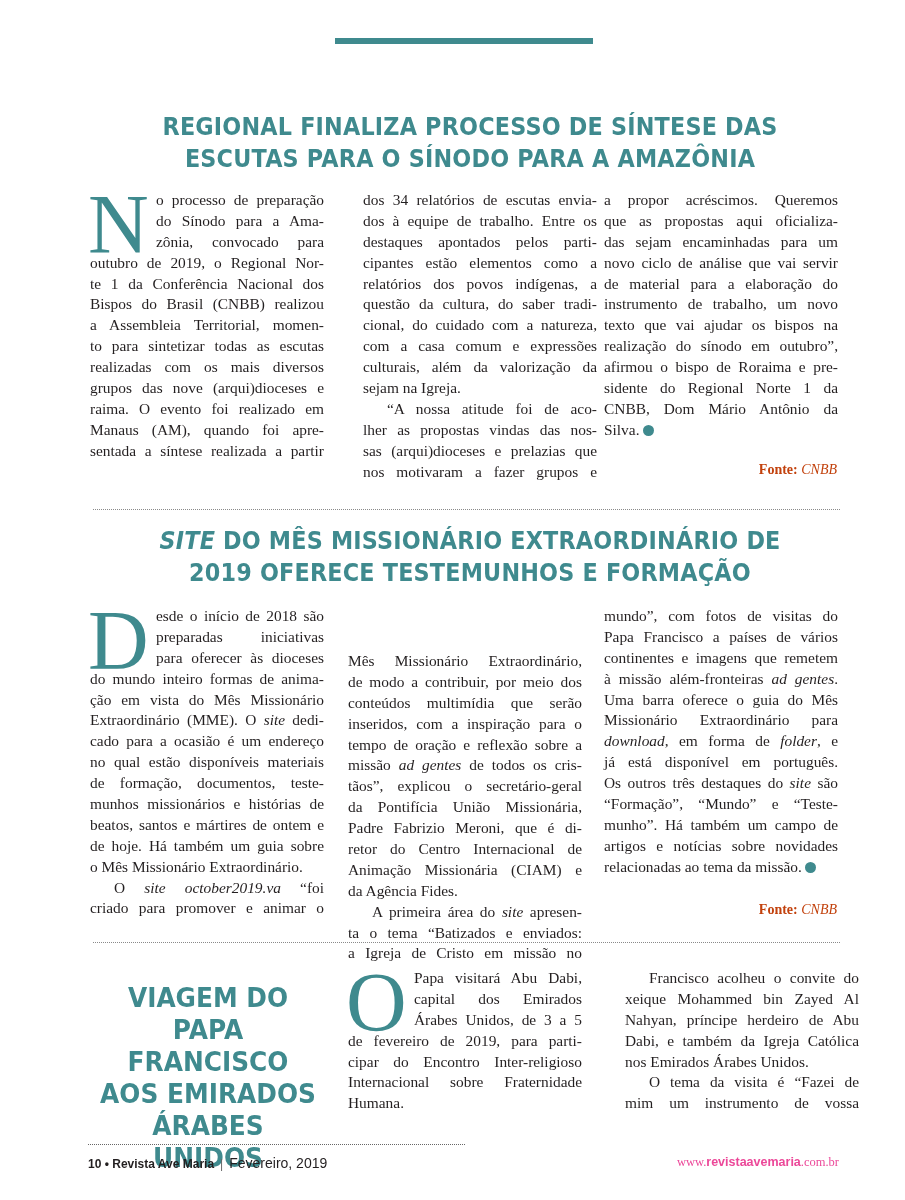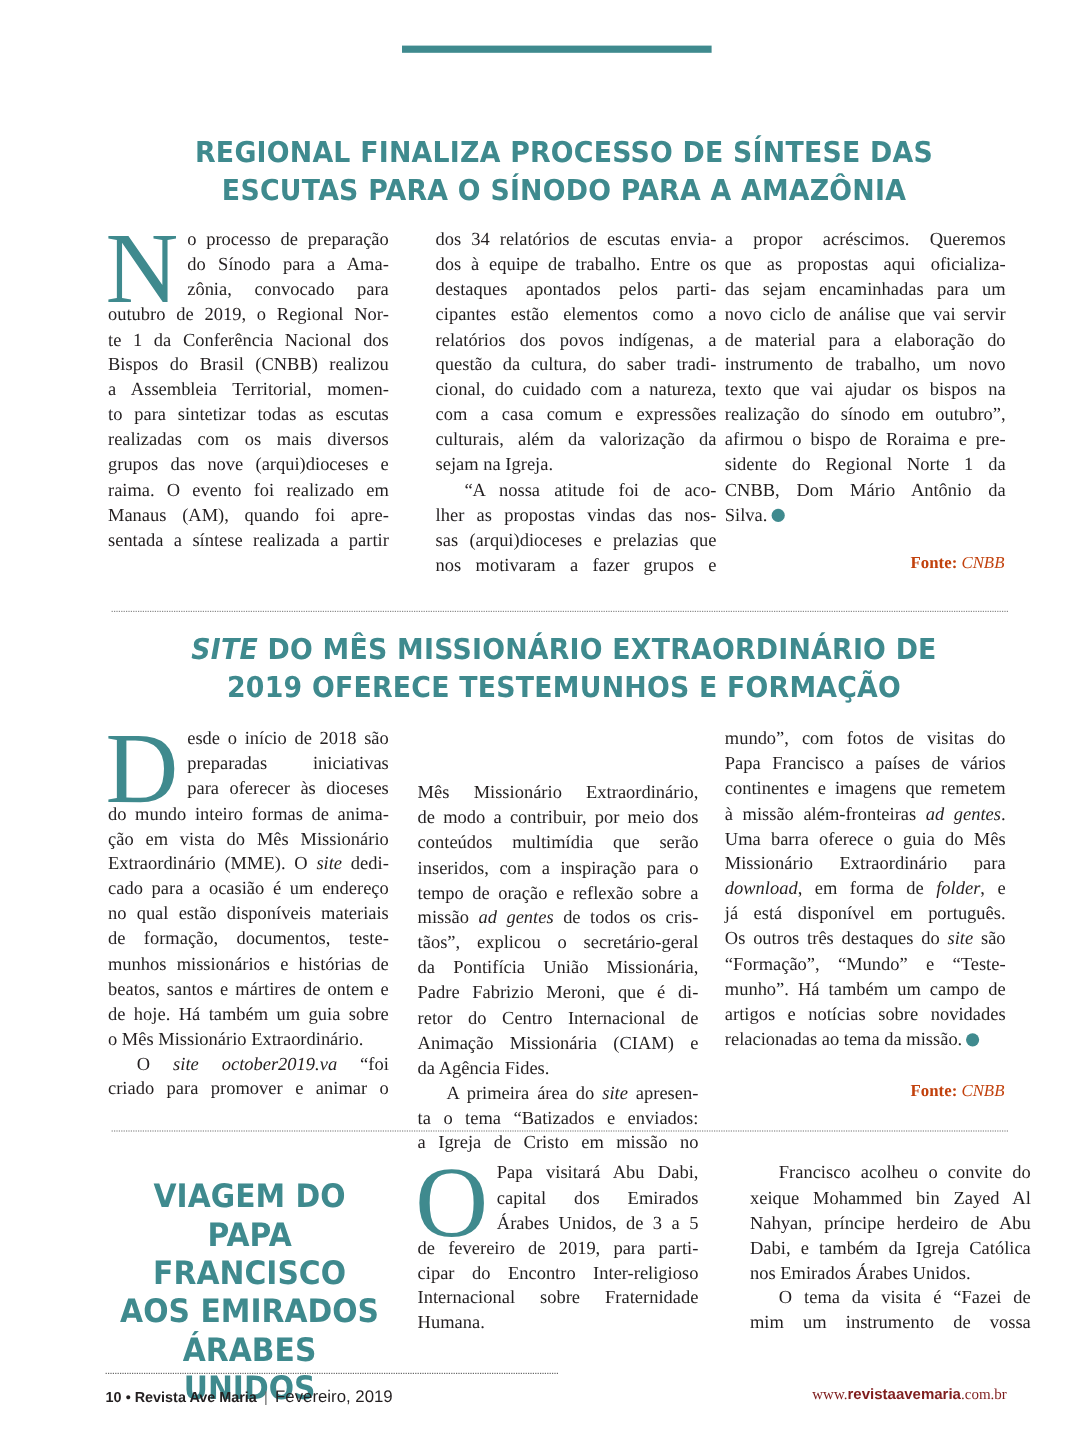--- a/index.html
+++ b/index.html
@@ -32,21 +32,21 @@
 
     .divider { position: absolute; left: 93px; width: 747px; border-top: 1.5px dotted #8a8a8a; height: 0; }
 
     .side-title { position: absolute; left: 88px; top: 982px; width: 240px; text-align: center; font-family: "DejaVu Sans", sans-serif; font-weight: bold; color: #3f8a8e; font-size: 27px; line-height: 32px; transform: scaleX(0.92); transform-origin: center top; }
 
     .footer-rule { position: absolute; left: 88px; top: 1144px; width: 377px; border-top: 1.5px dotted #666; }
     .footer-left { position: absolute; left: 88px; top: 1155px; font-family: "Liberation Sans", sans-serif; font-size: 12px; color: #231f20; }
     .footer-left b { font-weight: bold; }
     .footer-left .sep { color: #666; margin: 0 6px; }
     .footer-left .date { font-family: Liberation Sans, sans-serif; font-size: 14px; }
-    .footer-right { position: absolute; right: 66px; top: 1155px; font-family: "Liberation Serif", serif; font-size: 12.5px; color: #7f1d1d; }
+    .footer-right { position: absolute; right: 66px; top: 1155px; font-family: "Liberation Serif", serif; font-size: 12.5px; color: #ec4899; }
     .footer-right b { font-family: "Liberation Sans", sans-serif; font-weight: bold; }
   </style>
 </head>
 <body>
 
 <div class="section-header">
   <div class="bar"></div>
 </div>
 
 <div class="headline" id="h1">

